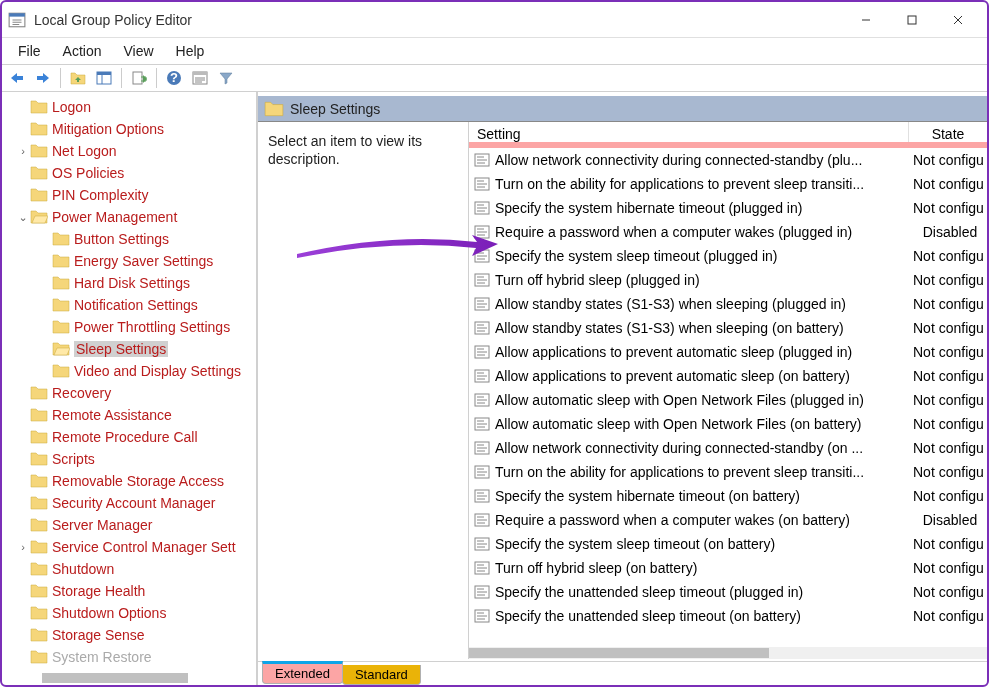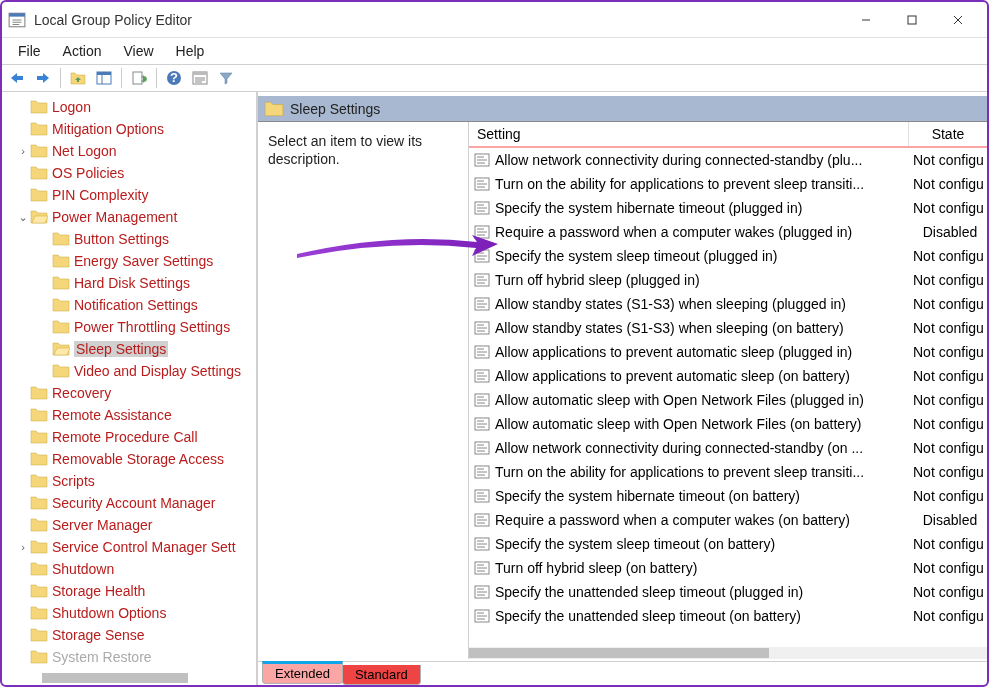--- a/index.html
+++ b/index.html
@@ -33,35 +33,35 @@
 
 .right-panel { flex: 1; display: flex; flex-direction: column; overflow: hidden; }
 .section-header { background: #a8b8d0; height: 26px; display: flex; align-items: center; border-bottom: 1px solid #888; margin: 4px 0 0 0; }
 .section-header-icon { width: 20px; height: 16px; margin: 0 6px; }
 .section-header-text { font-size: 14px; color: #222; }
 
 .detail-row { display: flex; flex: 1; overflow: hidden; }
 .desc-col { width: 210px; padding: 10px; font-size: 14px; color: #222; line-height: 1.3; }
 
 .list-col { flex: 1; border-left: 1px solid #d0d0d0; display: flex; flex-direction: column; overflow: hidden; }
-.list-header { display: flex; height: 26px; border-bottom: 2px solid #fca5a5; }
+.list-header { display: flex; height: 26px; border-bottom: 6px solid #fca5a5; }
 .col-setting { flex: 1; padding: 4px 8px; font-size: 14px; border-right: 1px solid #e0e0e0; }
 .col-state { width: 78px; padding: 4px 8px; font-size: 14px; text-align: center; }
 
 .list-body { flex: 1; overflow: hidden; position: relative; }
 .list-row { display: flex; height: 24px; align-items: center; }
 .row-icon { width: 18px; height: 14px; margin: 0 4px; flex-shrink: 0; }
 .row-setting { flex: 1; font-size: 14px; white-space: nowrap; overflow: hidden; text-overflow: ellipsis; }
 .row-state { width: 78px; font-size: 14px; text-align: left; padding-left: 4px; white-space: nowrap; overflow: hidden; }
 .row-state.centered { text-align: center; }
 .list-hscroll { height: 12px; background: #f0f0f0; position: relative; }
 .list-hscroll-thumb { position: absolute; left: 0; top: 1px; width: 300px; height: 10px; background: #c0c0c0; }
 
 .tabs { height: 24px; display: flex; align-items: flex-end; padding-left: 4px; border-top: 1px solid #d0d0d0; margin-top: 2px; }
-.tab { padding: 2px 12px; font-size: 13px; border: 1px solid #b0b0b0; border-top: none; border-radius: 0 0 4px 4px; margin-right: -1px; background: #ef4444; }
+.tab { padding: 2px 12px; font-size: 13px; border: 1px solid #b0b0b0; border-top: none; border-radius: 0 0 4px 4px; margin-right: -1px; background: #eab308; }
 .tab.active { background: #fca5a5; border-top: 3px solid #0ea5e9; position: relative; top: -1px; }
 
 .arrow-annotation { position: absolute; left: 290px; top: 232px; pointer-events: none; }
 
 svg.folder path { fill: #f5d67a; stroke: #caa93e; stroke-width: 0.5; }
 svg.folder-open path.back { fill: #f5d67a; stroke: #caa93e; stroke-width: 0.5; }
 svg.folder-open path.front { fill: #ffe9a8; stroke: #caa93e; stroke-width: 0.5; }
 svg.setting-icon rect { fill: #fff; stroke: #888; }
 svg.setting-icon line { stroke: #888; stroke-width: 1; }
 </style>
@@ -278,28 +278,28 @@
           <svg class="tree-folder folder" viewBox="0 0 18 14">
             <path d="M1 3 L1 13 L17 13 L17 3 L8 3 L6 1 L1 1 Z"></path>
           </svg>
           <span class="tree-label" style="">Remote Procedure Call</span>
         </div>
         <div class="tree-node l1">
           <span class="tree-expand"></span>
           <svg class="tree-folder folder" viewBox="0 0 18 14">
             <path d="M1 3 L1 13 L17 13 L17 3 L8 3 L6 1 L1 1 Z"></path>
           </svg>
+          <span class="tree-label" style="">Scripts</span>
+        </div>
+        <div class="tree-node l1">
+          <span class="tree-expand"></span>
+          <svg class="tree-folder folder" viewBox="0 0 18 14">
+            <path d="M1 3 L1 13 L17 13 L17 3 L8 3 L6 1 L1 1 Z"></path>
+          </svg>
           <span class="tree-label" style="">Removable Storage Access</span>
-        </div>
-        <div class="tree-node l1">
-          <span class="tree-expand"></span>
-          <svg class="tree-folder folder" viewBox="0 0 18 14">
-            <path d="M1 3 L1 13 L17 13 L17 3 L8 3 L6 1 L1 1 Z"></path>
-          </svg>
-          <span class="tree-label" style="">Scripts</span>
         </div>
         <div class="tree-node l1">
           <span class="tree-expand"></span>
           <svg class="tree-folder folder" viewBox="0 0 18 14">
             <path d="M1 3 L1 13 L17 13 L17 3 L8 3 L6 1 L1 1 Z"></path>
           </svg>
           <span class="tree-label" style="">Security Account Manager</span>
         </div>
         <div class="tree-node l1">
           <span class="tree-expand"></span>

